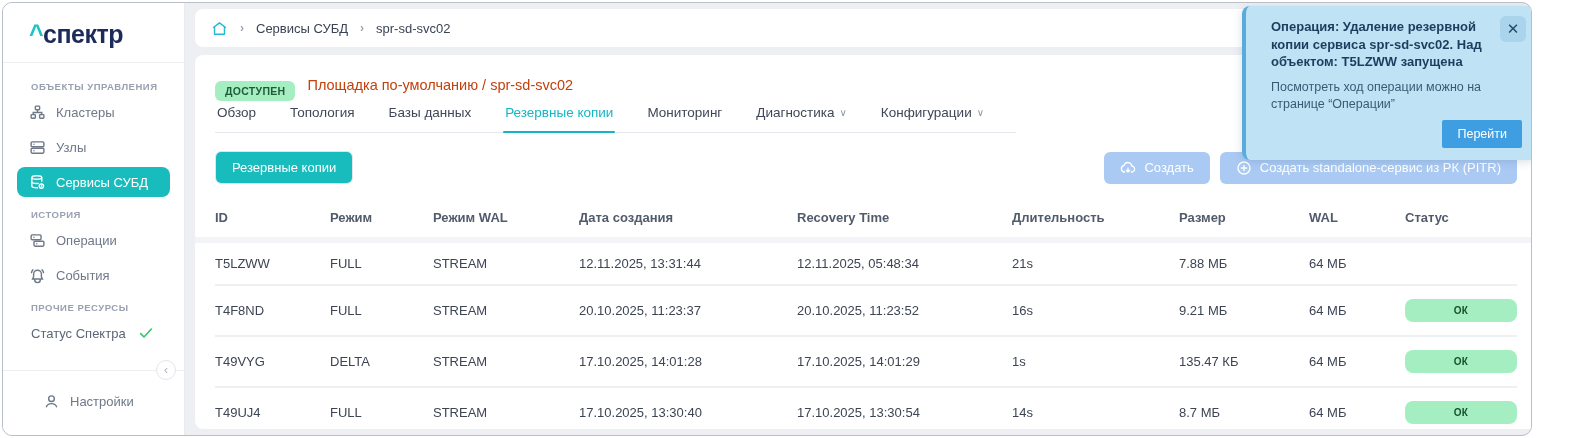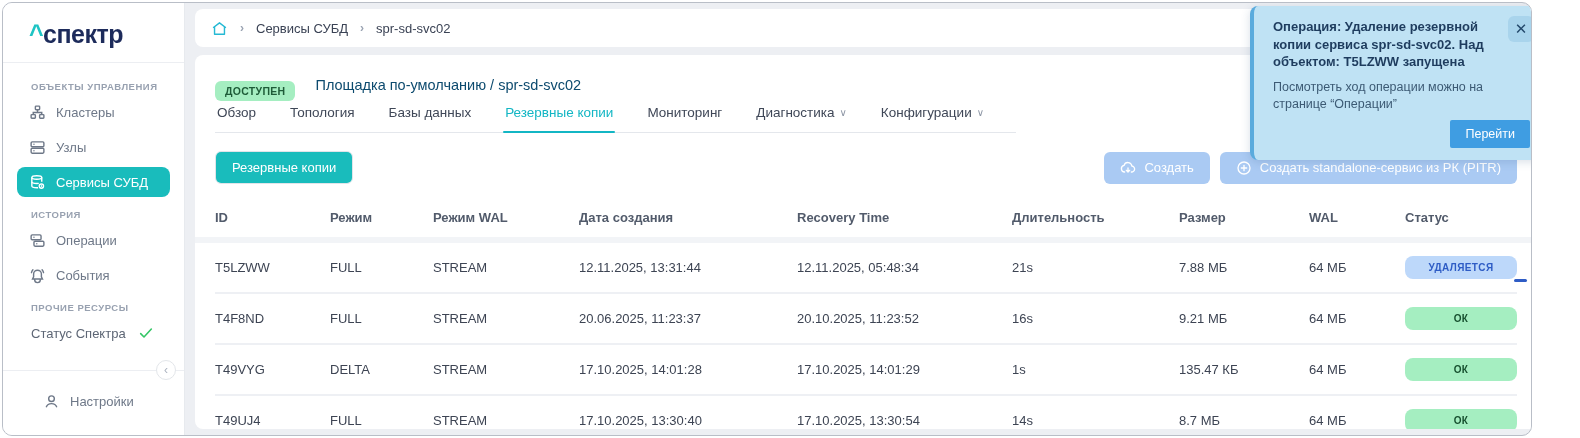--- a/index.html
+++ b/index.html
@@ -25,21 +25,21 @@
   
   .main { flex:1; display:flex; flex-direction:column; padding:6px 10px; position:relative; }
   .breadcrumb-bar { height:38px; background:#fff; border-radius:8px; display:flex; align-items:center; gap:12px; padding:0 16px; }
   .crumb { font-size:13px; color:#3a4254; cursor:pointer; }
   .crumb-sep { color:#9aa3b2; font-size:12px; font-weight:700; }
   .home-ic { color:#25b9d4; display:flex; cursor:pointer; }
 
   .main-card { flex:1; background:#fff; border-radius:8px; margin-top:8px; padding-top:14px; overflow:hidden; }
   .title-row { display:flex; align-items:center; gap:12px; padding:0 20px; }
   .badge-available { background:#a5eec1; color:#1e5c38; font-size:10.5px; font-weight:700; letter-spacing:.3px; padding:4px 10px; border-radius:6px;margin-top:12px; }
-  .service-title { font-size:14.5px; color:#0c4a6e; font-weight:500;margin-left:8px; }
+  .service-title { font-size:14.5px; color:#c2410c; font-weight:500; }
 
   .tabs { display:inline-flex; gap:30px; margin:4px 0 0 20px; border-bottom:1px solid #e4e7ec; padding-right:30px; }
   .tab { font-size:13.5px; color:#3f4757; padding:0 2px 12px 2px; cursor:pointer; position:relative; display:flex; align-items:center; gap:5px; }
   .tab .chev { color:#8d96a5; font-size:10px; }
   .tab.active { color:#13b6c4; }
   .tab.active::after { content:""; position:absolute; left:0; right:0; bottom:-1px; height:2.5px; background:#13b6c4; border-radius:2px; }
 
   .content { padding:18px 20px 0 20px; }
   .toolbar { display:flex; justify-content:space-between; align-items:center; }
   .segmented { display:inline-flex; border:1px solid #e1e4e9; border-radius:6px; overflow:hidden; background:#fff; }
@@ -55,21 +55,21 @@
   .t-gap { height:6px; background:#f2f4f7; margin:0 -20px; }
   .t-row { padding:13px 0; border-top:2px solid #eef0f4; cursor:pointer; }
   .t-row:first-child { border-top:none; }
   .t-row > div { font-size:13px; color:#3d4453; }
   .status-pill { position:relative; display:inline-block; min-width:112px; text-align:center; font-size:10px; font-weight:700; letter-spacing:.4px; padding:6px 10px; border-radius:8px; }
   .status-ok { background:#a5eec1; color:#17502f; }
   .status-deleting { background:#bdd8fa; color:#2e5cc5; }
   .status-deleting .mini-bar { position:absolute; right:-10px; bottom:-3px; width:13px; height:3.5px; background:#2e5cc5; border-radius:2px; }
 
   
-  .toast { position:absolute; top:3px; right:3px; width:294px; background:#bfe2f4; border-radius:8px; padding:12px 14px 12px 19px; border-left:4px solid #5aabdd; box-shadow:0 2px 10px rgba(40,80,120,.18); z-index:20; }
+  .toast { position:absolute; top:3px; right:11px; width:294px; background:#bfe2f4; border-radius:8px; padding:12px 14px 12px 25px; border-left:4px solid #5aabdd; box-shadow:0 2px 10px rgba(40,80,120,.18); z-index:20; }
   .toast-title { font-size:13px; font-weight:700; color:#1e3c5e; line-height:1.35; padding-right:30px; }
   .toast-body { font-size:12.5px; color:#3c5a74; line-height:1.35; margin-top:8px; }
   .toast-close { position:absolute; top:10px; right:10px; width:26px; height:26px; border:none; border-radius:6px; background:#a9d4ec; color:#23486b; font-size:15px; line-height:26px; text-align:center; cursor:pointer; }
   .toast-actions { display:flex; justify-content:flex-end; margin-top:8px; }
   .toast-go { background:#3f9de2; color:#fff; border:none; border-radius:2px; font-size:12.5px; padding:7px 15px; cursor:pointer; }
 </style>
 </head>
 <body>
 
 <div class="frame">
@@ -251,27 +251,26 @@
           <div id="tbody">
               <div class="t-grid t-row">
                 <div>T5LZWW</div>
                 <div>FULL</div>
                 <div>STREAM</div>
                 <div>12.11.2025, 13:31:44</div>
                 <div>12.11.2025, 05:48:34</div>
                 <div>21s</div>
                 <div>7.88 МБ</div>
                 <div>64 МБ</div>
-                <div><span class="status-pill status-deleting">УДАЛЯЕТСЯ<span class="mini-bar"></span></span></div>
               </div>
               <div class="t-grid t-row">
                 <div>T4F8ND</div>
                 <div>FULL</div>
                 <div>STREAM</div>
-                <div>20.06.2025, 11:23:37</div>
+                <div>20.10.2025, 11:23:37</div>
                 <div>20.10.2025, 11:23:52</div>
                 <div>16s</div>
                 <div>9.21 МБ</div>
                 <div>64 МБ</div>
                 <div><span class="status-pill status-ok">ОК</span></div>
               </div>
               <div class="t-grid t-row">
                 <div>T49VYG</div>
                 <div>DELTA</div>
                 <div>STREAM</div>

